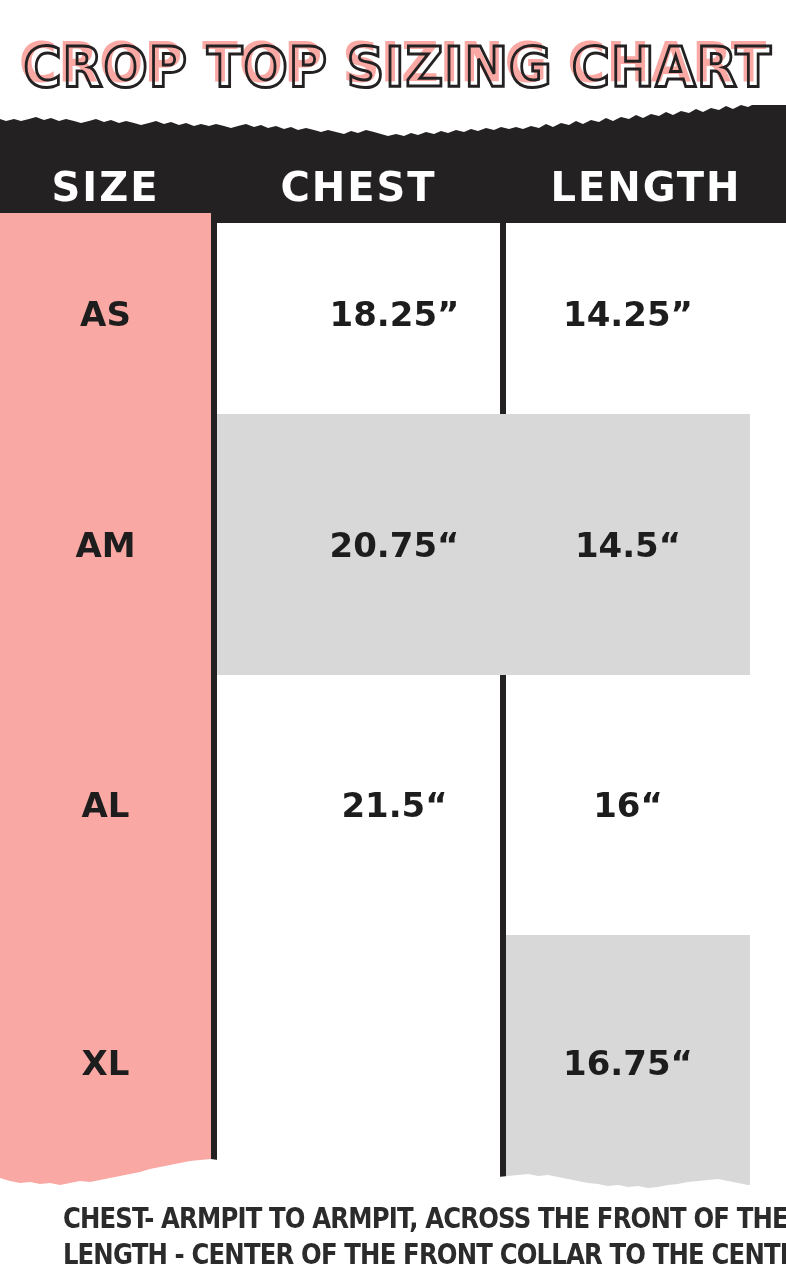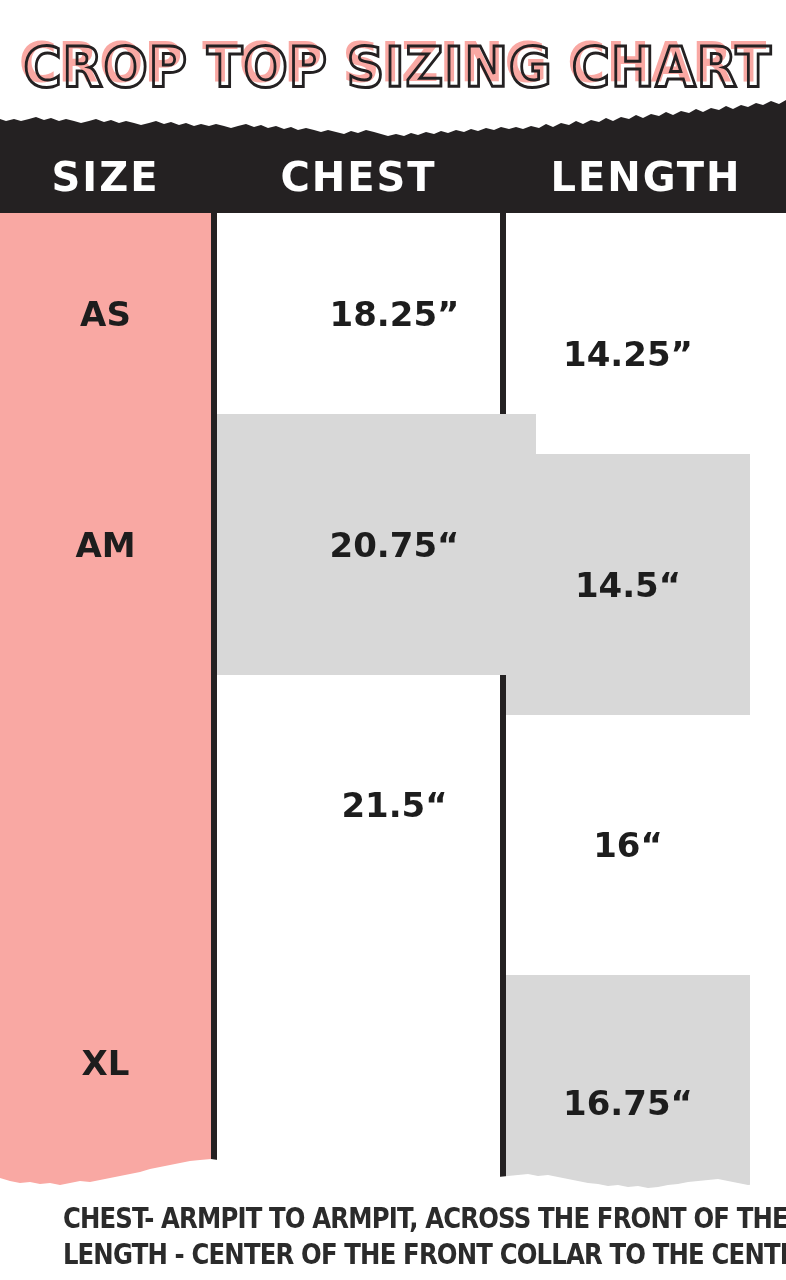--- a/index.html
+++ b/index.html
@@ -16,21 +16,21 @@
   .title-layer{
     position:absolute;top:0;left:50%;white-space:nowrap;
     font-size:56px;font-weight:800;letter-spacing:1px;line-height:80px;
   }
   .title-pink{transform:translateX(-50%);color:var(--pink,#F9A8A3);}
   .title-outline{
     transform:translate(calc(-50% + 5px),5px);
     color:transparent;-webkit-text-stroke:3px var(--black,#242122);
   }
   
-  .header-bar{position:absolute;top:95px;left:0;width:786px;height:118px;background:var(--black,#242122);}
+  .header-bar{position:absolute;top:105px;left:0;width:786px;height:118px;background:var(--black,#242122);}
   .hdr-cell{
     position:absolute;top:0;height:100%;display:flex;align-items:center;justify-content:center;
     box-sizing:border-box;padding-top:46px;color:#fff;
     font-size:40px;font-weight:600;letter-spacing:2px;
   }
   .hdr-size{left:0;width:211px;}
   .hdr-chest{left:217px;width:283px;}
   .hdr-length{left:506px;width:280px;}
   
   .col-pink{position:absolute;left:0;top:213px;width:211px;height:977px;background:var(--pink,#F9A8A3);}
@@ -41,21 +41,21 @@
   .row-0{top:213px;height:201px;}
   .row-1{top:414px;height:261px;}
   .row-2{top:675px;height:260px;}
   .row-3{top:935px;height:255px;}
   .cell{
     position:absolute;top:0;height:100%;display:flex;align-items:center;justify-content:center;
     font-size:34px;font-weight:700;color:var(--ink,#1D1D1D);
   }
   .cell-size{left:0;width:211px;background:transparent;}
   .cell-chest{left:217px;width:283px;padding-left:36px;}
-  .cell-length{left:506px;width:244px;margin-top:40px;}
+  .cell-length{left:506px;width:244px;}
   .trow.alt .cell-chest,.trow.alt .cell-length{background:var(--gray,#D8D8D8);}
   
   .tear{position:absolute;left:0;width:786px;display:block;}
   .tear-top{top:95px;}
   .tear-bottom{top:1150px;}
   
   .footer{
     position:absolute;top:1200px;left:0;width:786px;z-index:5;
     text-align:center;color:var(--footer,#2B2B2B);
     font-size:29px;font-weight:700;letter-spacing:-1px;line-height:36px;
@@ -88,20 +88,21 @@
     <div class="cell cell-length">14.25”</div>
   </div>
 
   <div class="trow row-1 alt">
     <div class="cell cell-size">AM</div>
     <div class="cell cell-chest">20.75“</div>
     <div class="cell cell-length">14.5“</div>
   </div>
 
   <div class="trow row-2">
+    <div class="cell cell-size">AL</div>
     <div class="cell cell-chest">21.5“</div>
     <div class="cell cell-length">16“</div>
   </div>
 
   <div class="trow row-3 alt">
     <div class="cell cell-size">XL</div>
     <div class="cell cell-length">16.75“</div>
   </div>
 
   <svg class="tear tear-top" width="786" height="50" viewBox="0 0 786 50" aria-hidden="true">

